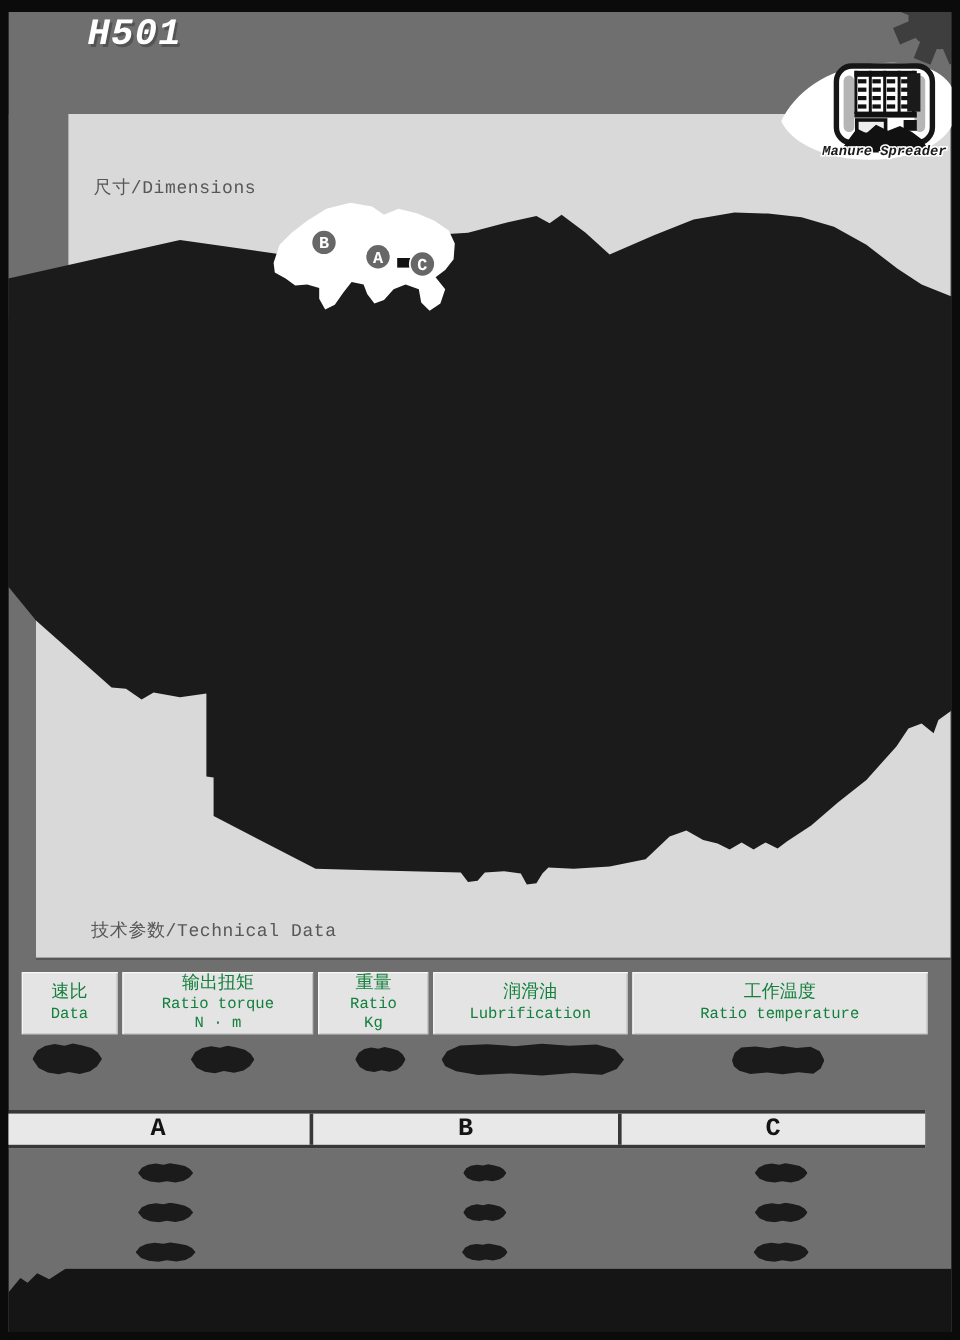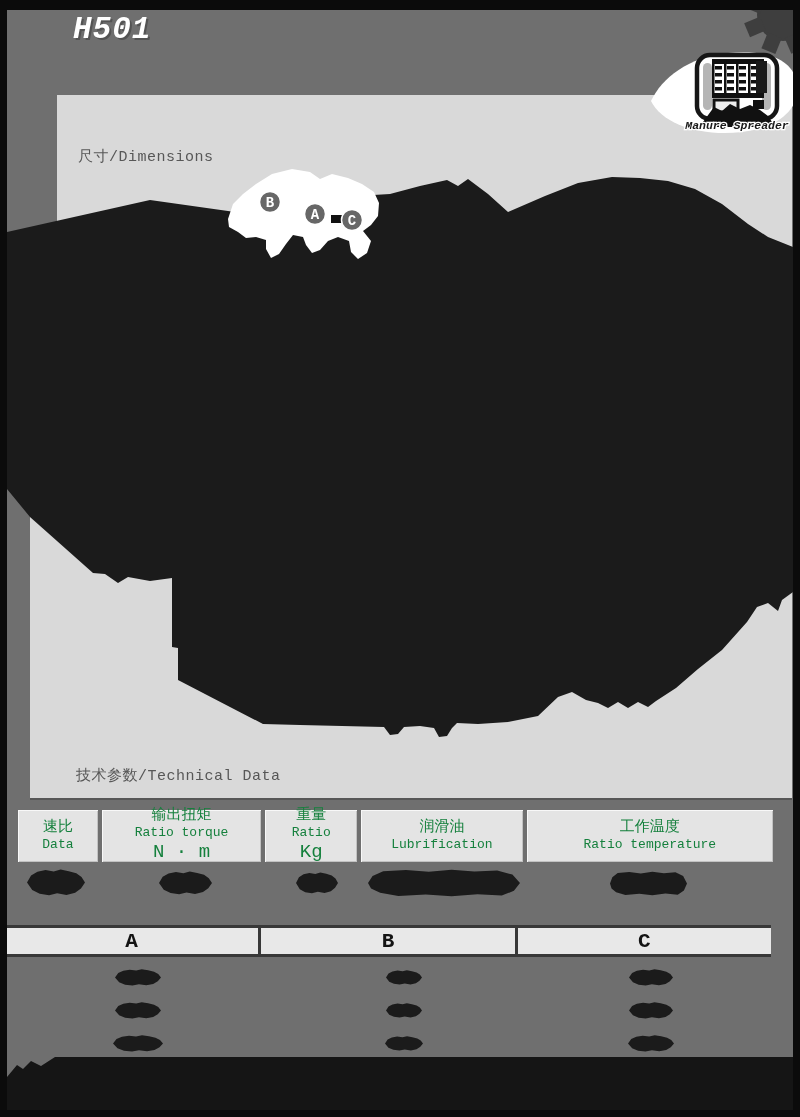--- a/index.html
+++ b/index.html
@@ -17,21 +17,21 @@
   .section-label{position:absolute;color:#575757;font-size:15px;letter-spacing:.5px;}
   .lbl-dim{left:78px;top:147px;}
   .lbl-tech{left:46px;top:766px;margin-left:30px;}
   .overlay-svg{position:absolute;left:0;top:0;z-index:5;}
   
   .tech-table{position:absolute;left:18px;top:810px;width:755px;height:52px;display:flex;gap:4px;z-index:6;}
   .tech-cell{background:#e4e4e4;display:flex;flex-direction:column;align-items:center;justify-content:center;
     color:#15803d;box-shadow:inset 1px 1px 0 #f8f8f8, inset -1px -1px 0 #c2c2c2;}
   .tech-cell .zh{font-size:15px;line-height:1.2;}
   .tech-cell .en{font-size:13px;line-height:1.25;}
-  .tech-cell .unit{font-size:19px;line-height:1.25;}
+  .tech-cell .unit{font-size:13px;line-height:1.25;}
   .w1{width:80px;} .w2{width:160px;} .w3{width:92px;} .w4{width:162px;} .w5{width:247px;}
   
   .dim-table{position:absolute;left:5px;top:925px;width:766px;height:32px;display:flex;z-index:6;
     border-top:3px solid #383838;border-bottom:3px solid #383838;box-sizing:border-box;background:#e8e8e8;}
   .dim-cell{flex:1;display:flex;align-items:center;justify-content:center;
     font-size:21px;font-weight:bold;color:#141414;}
   .dim-cell + .dim-cell{border-left:3px solid #383838;}
   
   .blob{position:absolute;background:#1b1b1b;z-index:6;
     clip-path:polygon(0% 50%,7% 24%,18% 10%,32% 4%,46% 9%,58% 2%,72% 8%,85% 16%,94% 30%,100% 50%,

